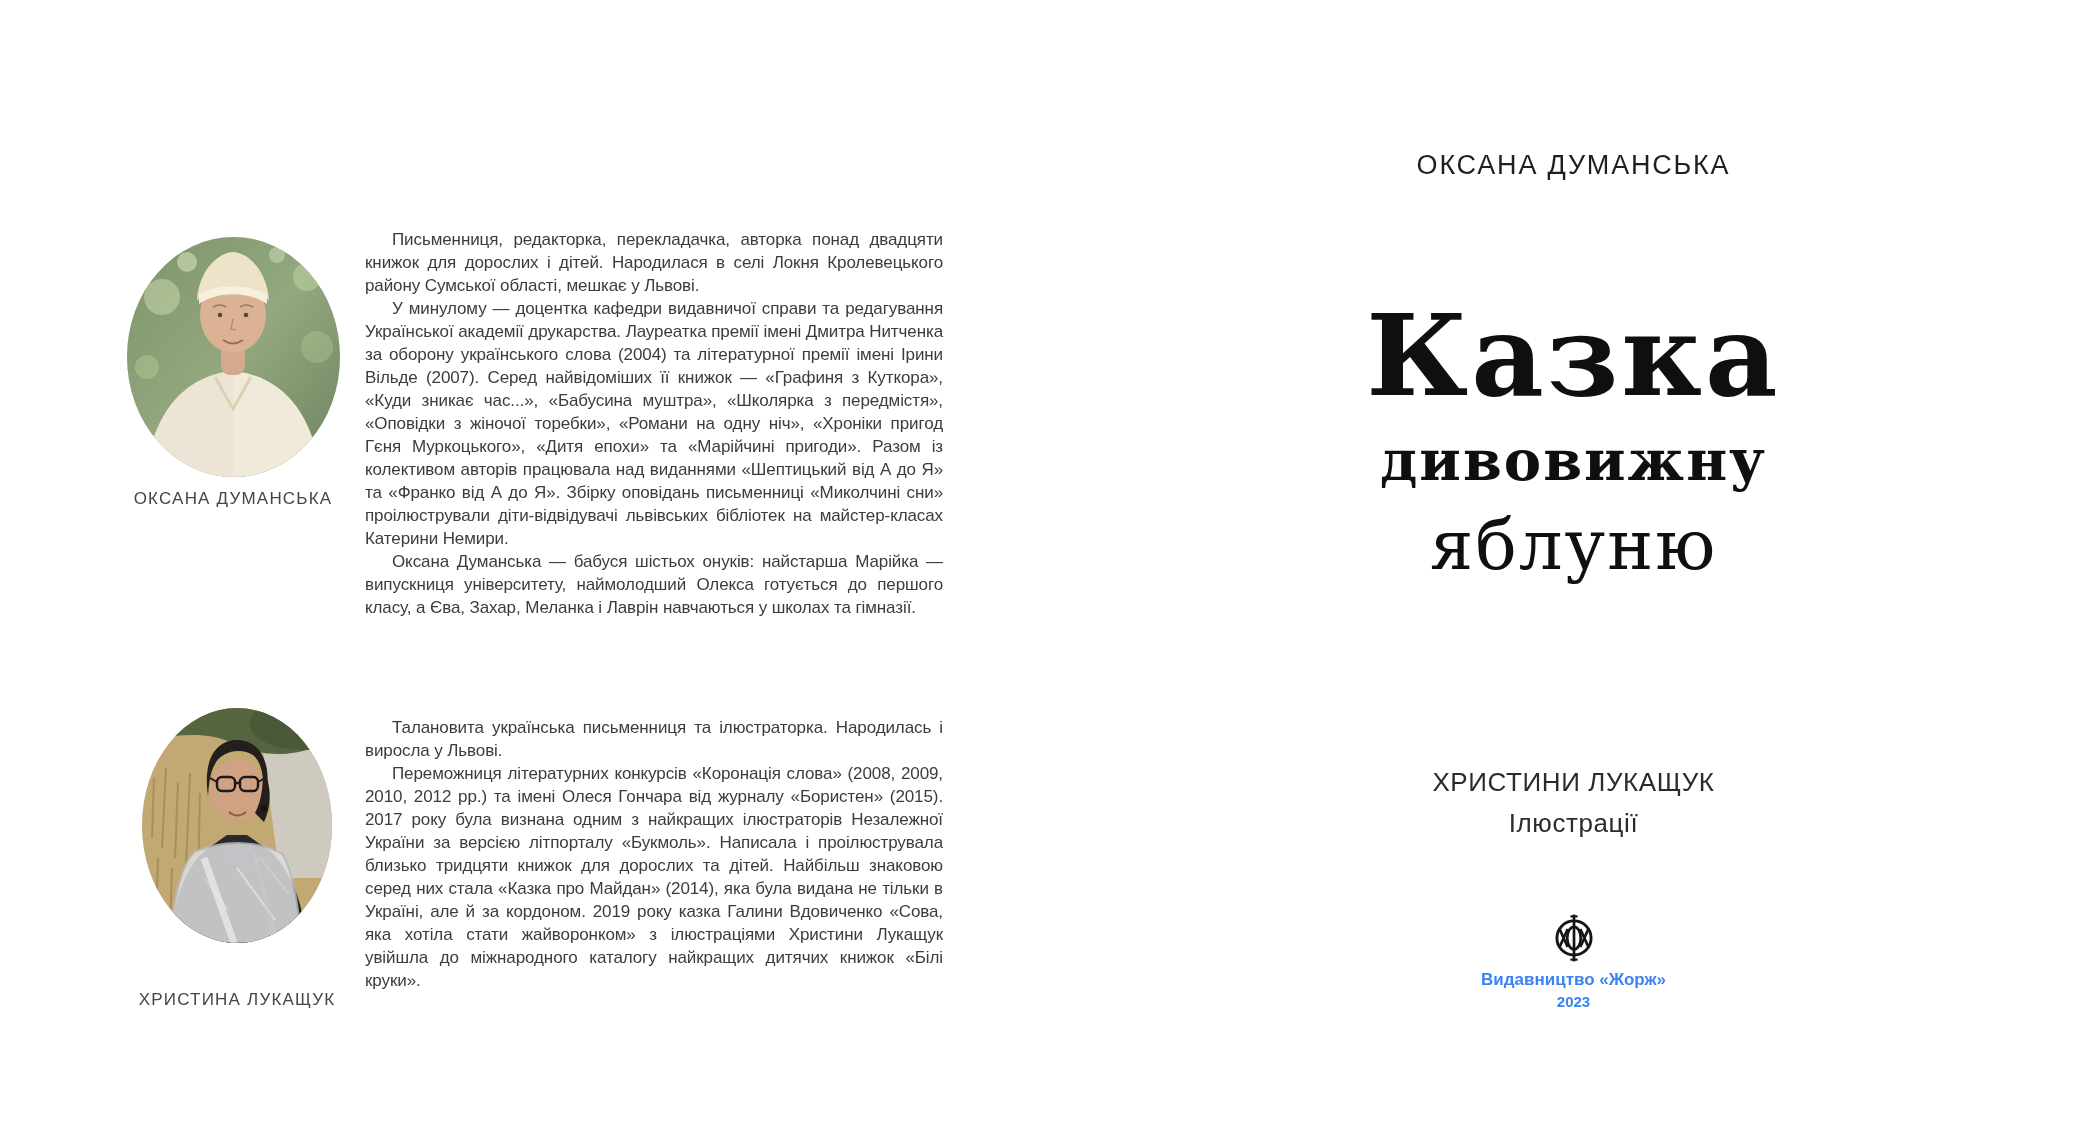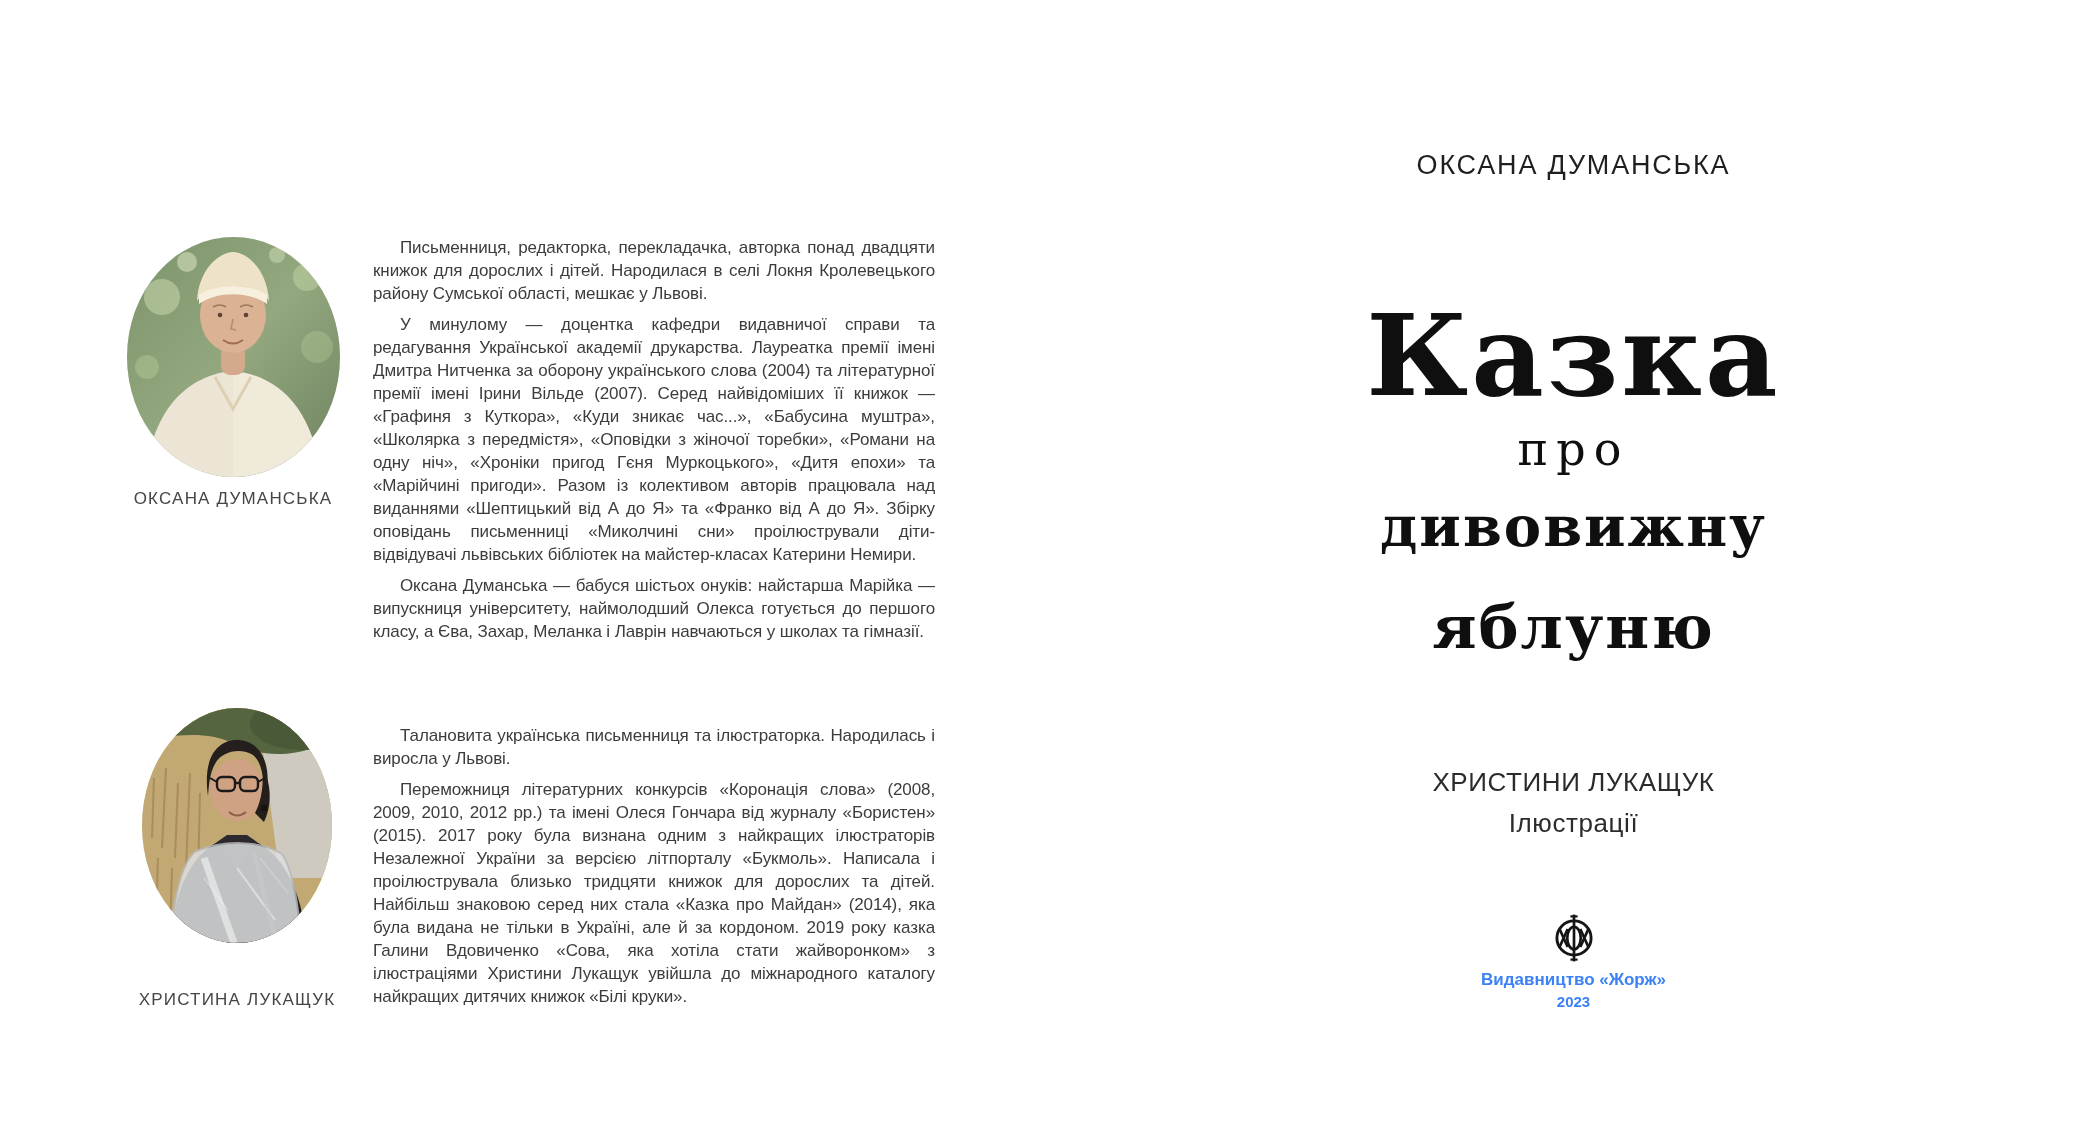--- a/index.html
+++ b/index.html
@@ -42,42 +42,42 @@
     left: 365px;
     width: 578px;
     font-size: 17px;
     line-height: 23px;
     text-align: justify;
     letter-spacing: -0.1px;
     color: #3c3c3c;
   }
   #bio-oksana    { top: 228px; }
   #bio-khrystyna { top: 716px; }
-  .bio p { margin: 8px; text-indent: 27px; }
+  .bio p { margin: 0; text-indent: 27px; }
 
   
   .rp-center { position: absolute; left: 0; width: 1049px; text-align: center; }
 
   #rp-author {
     top: 150px;
     font-size: 27px;
     letter-spacing: 1.8px;
     color: #1f1f1f;
   }
 
   #title-block {
     top: 296px;
     color: #0f0f0f;
     font-family: "DejaVu Serif", serif;
   }
   .title-line { display: block; }
   #title-line1 { font-size: 112px; line-height: 120px; font-weight: bold; letter-spacing: 3px; }
   #title-line2 { font-size: 46px;  line-height: 66px;  font-weight: normal; letter-spacing: 8px; }
   #title-line3 { font-size: 56px;  line-height: 88px;  font-weight: bold; letter-spacing: 2px; }
-  #title-line4 { font-size: 60px;  line-height: 82px;  font-weight: bold; letter-spacing: 2px; margin-top: 16px; }
+  #title-line4 { font-size: 69px;  line-height: 82px;  font-weight: normal; letter-spacing: 2px; }
 
   #illustrations-block {
     top: 762px;
     font-size: 26px;
     line-height: 41px;
     color: #2b2b2b;
     letter-spacing: 0.6px;
   }
 
   #publisher-block { top: 911px; color: #3b82f6; }
@@ -172,21 +172,20 @@
     <p>Переможниця літературних конкурсів «Коронація слова» (2008, 2009, 2010, 2012 рр.) та імені Олеся Гончара від журналу «Бористен» (2015). 2017 року була визнана одним з найкращих ілюстраторів Незалежної України за версією літпорталу «Букмоль». Написала і проілюструвала близько тридцяти книжок для дорослих та дітей. Найбільш знаковою серед них стала «Казка про Майдан» (2014), яка була видана не тільки в Україні, але й за кордоном. 2019 року казка Галини Вдовиченко «Сова, яка хотіла стати жайворонком» з ілюстраціями Христини Лукащук увійшла до міжнародного каталогу найкращих дитячих книжок «Білі круки».</p>
   </div>
 </div>
 
 <div class="page" id="right-page">
 
   <div class="rp-center" id="rp-author">ОКСАНА ДУМАНСЬКА</div>
 
   <div class="rp-center" id="title-block">
     <span class="title-line" id="title-line1">Казка</span>
-    <span class="title-line" id="title-line2">про</span>
     <span class="title-line" id="title-line3">дивовижну</span>
     <span class="title-line" id="title-line4">яблуню</span>
   </div>
 
   <div class="rp-center" id="illustrations-block">
     <div>ХРИСТИНИ ЛУКАЩУК</div>
     <div>Ілюстрації</div>
   </div>
 
   <div class="rp-center" id="publisher-block">

